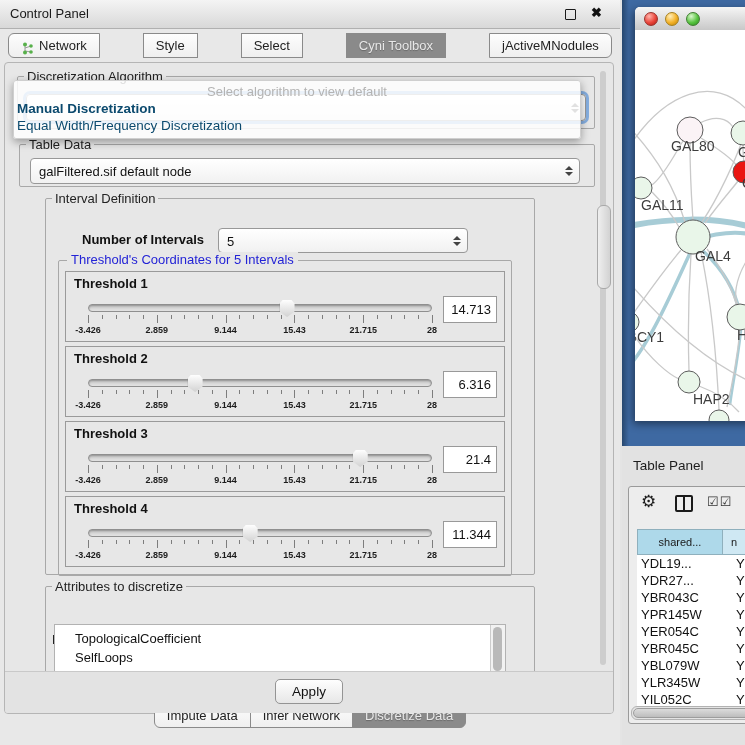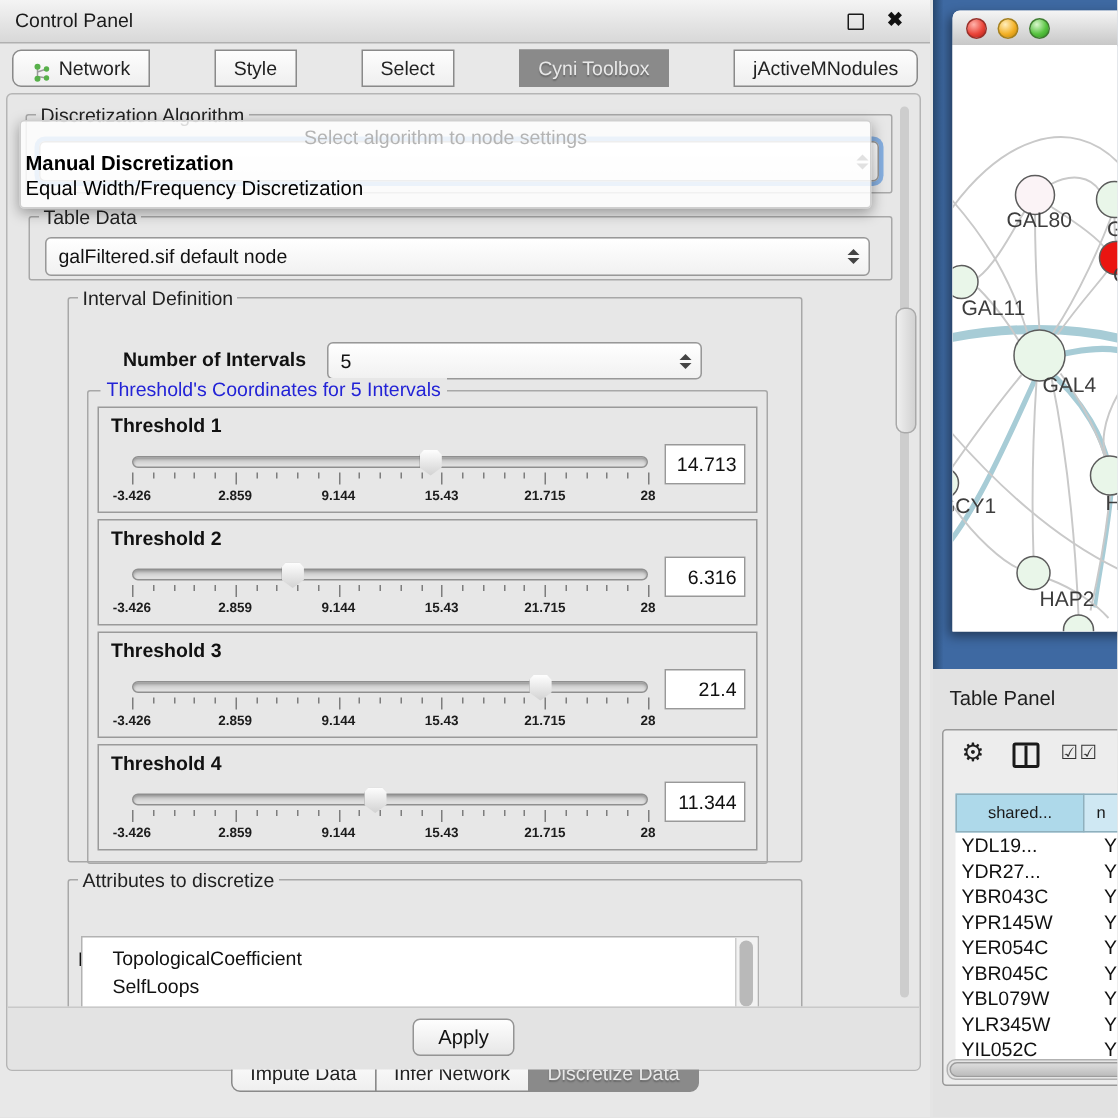--- a/index.html
+++ b/index.html
@@ -35,21 +35,21 @@
 
   
   .grp-algo{left:12px;top:6px;width:576px;height:58px;}
   .ghost-combo{position:absolute;left:8px;top:10px;right:8px;height:25px;background:linear-gradient(#fff,#f0f0f0);
     border:1px solid #979797;border-radius:4px;box-shadow:0 0 0 3px rgba(100,155,220,.75);}
 
   
   .popup{position:absolute;left:8px;top:17px;width:566px;height:57px;background:rgba(255,255,255,0.84);
     border:1px solid #cfcfcf;border-radius:3px;box-shadow:0 3px 9px rgba(0,0,0,.35);z-index:30;}
   .popup-hint{position:absolute;left:0;right:0;top:3px;text-align:center;font-size:13px;color:#b4b4b4;}
-  .popup-opt{position:absolute;left:3px;font-size:13.5px;color:#000000;white-space:nowrap;}
+  .popup-opt{position:absolute;left:3px;font-size:13.5px;color:#0c4a6e;white-space:nowrap;}
   .popup-opt.b{top:20px;font-weight:bold;}
   .popup-opt.r{top:37px;}
 
   .grp-tabledata{left:14px;top:74px;width:574px;height:48px;}
   .combo{position:relative;background:linear-gradient(#ffffff,#f1f1f1);border:1px solid #989898;border-radius:4px;
     font-size:13px;color:#111;}
   .combo .cv{position:absolute;left:8px;top:50%;transform:translateY(-50%);white-space:nowrap;}
   .spin{position:absolute;right:6px;top:50%;transform:translateY(-50%);display:flex;flex-direction:column;gap:2px;}
   .spin i{display:block;width:0;height:0;border-left:4px solid transparent;border-right:4px solid transparent;}
   .spin .up{border-bottom:4px solid #444;}
@@ -179,21 +179,21 @@
         <legend class="ghosted">Discretization Algorithm</legend>
         <div class="ghost-combo">
           <span class="spin">
               <i class="up"></i>
               <i class="dn"></i>
             </span>
         </div>
       </fieldset>
 
       <div class="popup">
-        <div class="popup-hint">Select algorithm to node settings</div>
+        <div class="popup-hint">Select algorithm to view default</div>
         <div class="popup-opt b">Manual Discretization</div>
         <div class="popup-opt r">Equal Width/Frequency Discretization</div>
       </div>
 
       <fieldset class="grp grp-tabledata">
         <legend>Table Data</legend>
         <div class="combo combo-tabledata">
           <span class="cv">galFiltered.sif default node</span>
           <span class="spin">
               <i class="up"></i>

